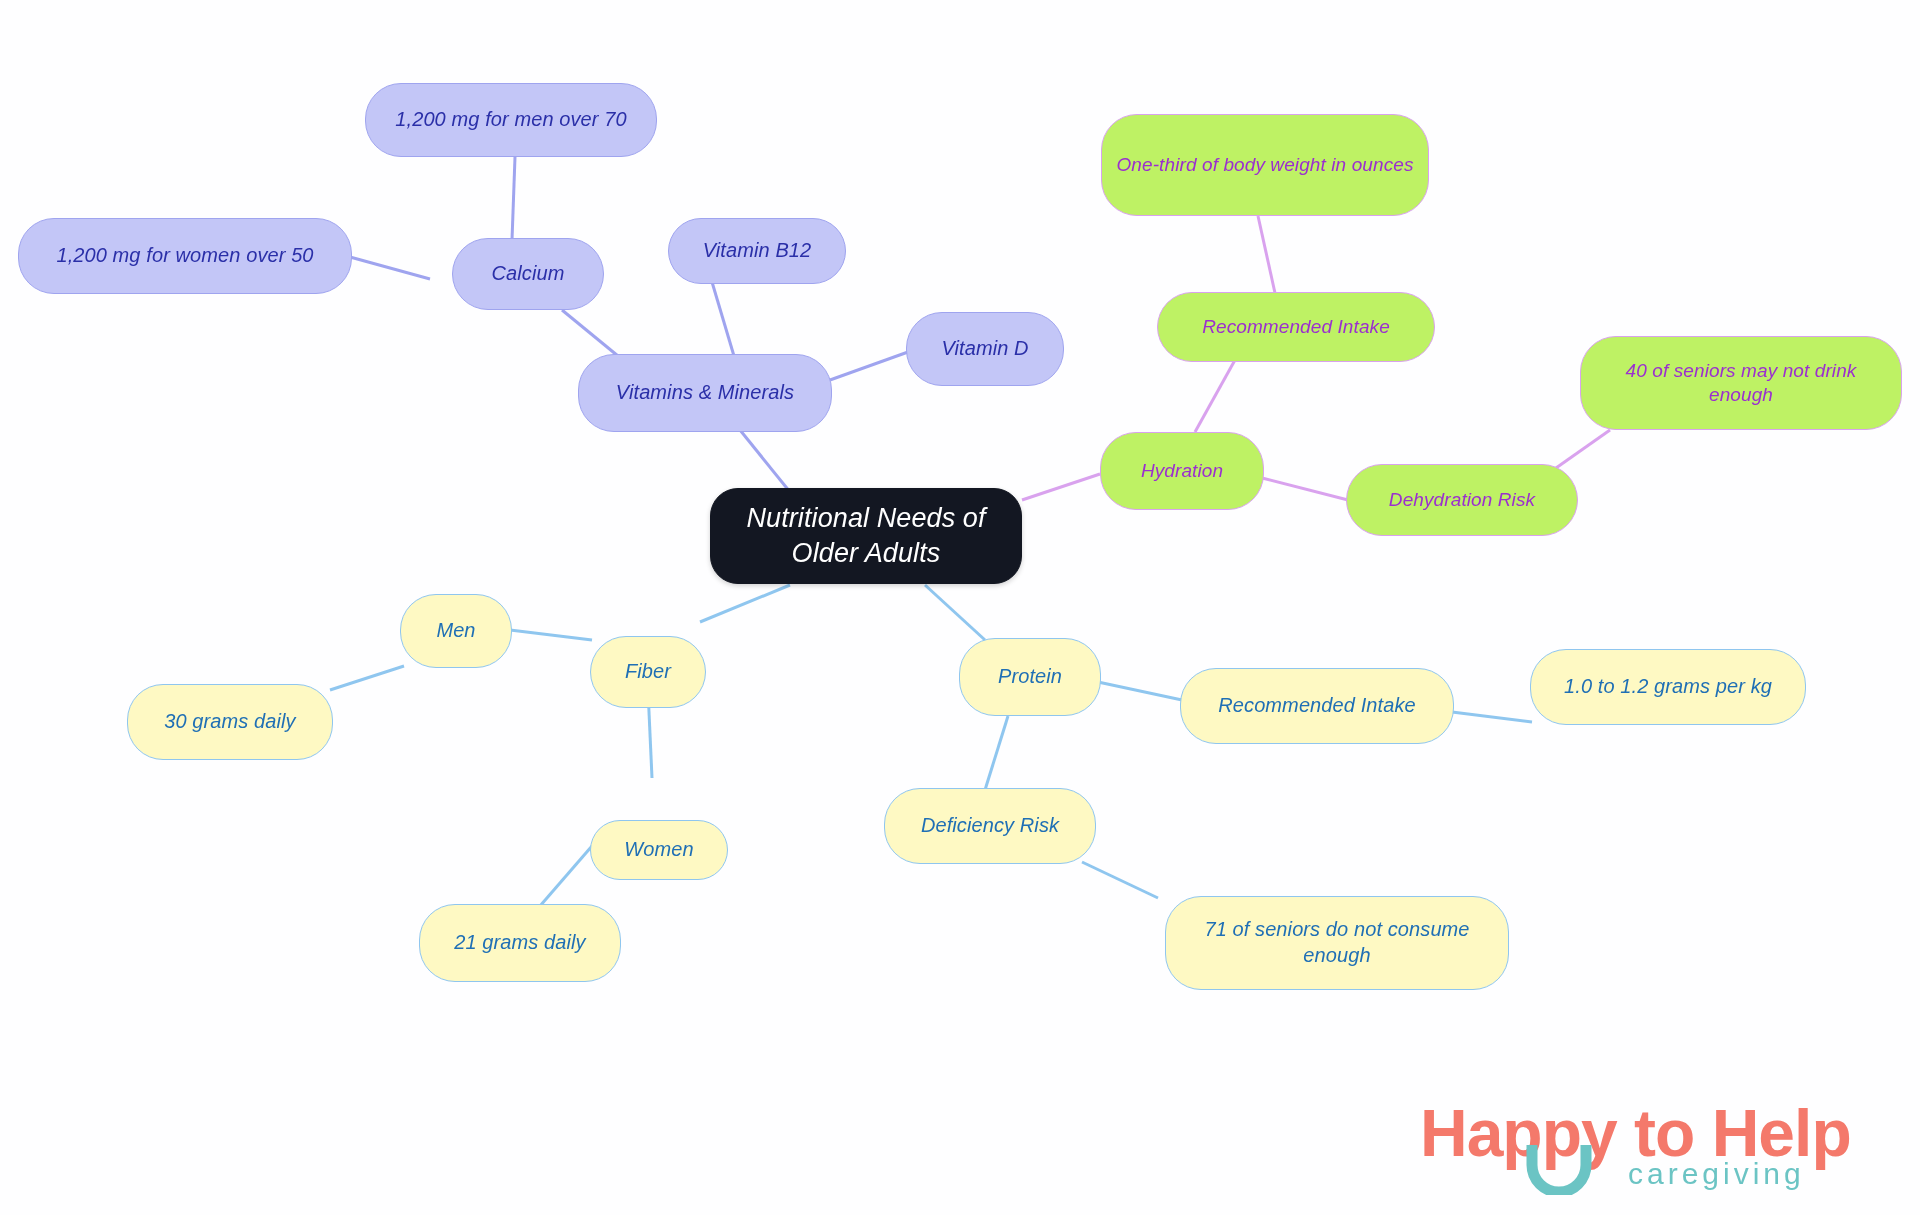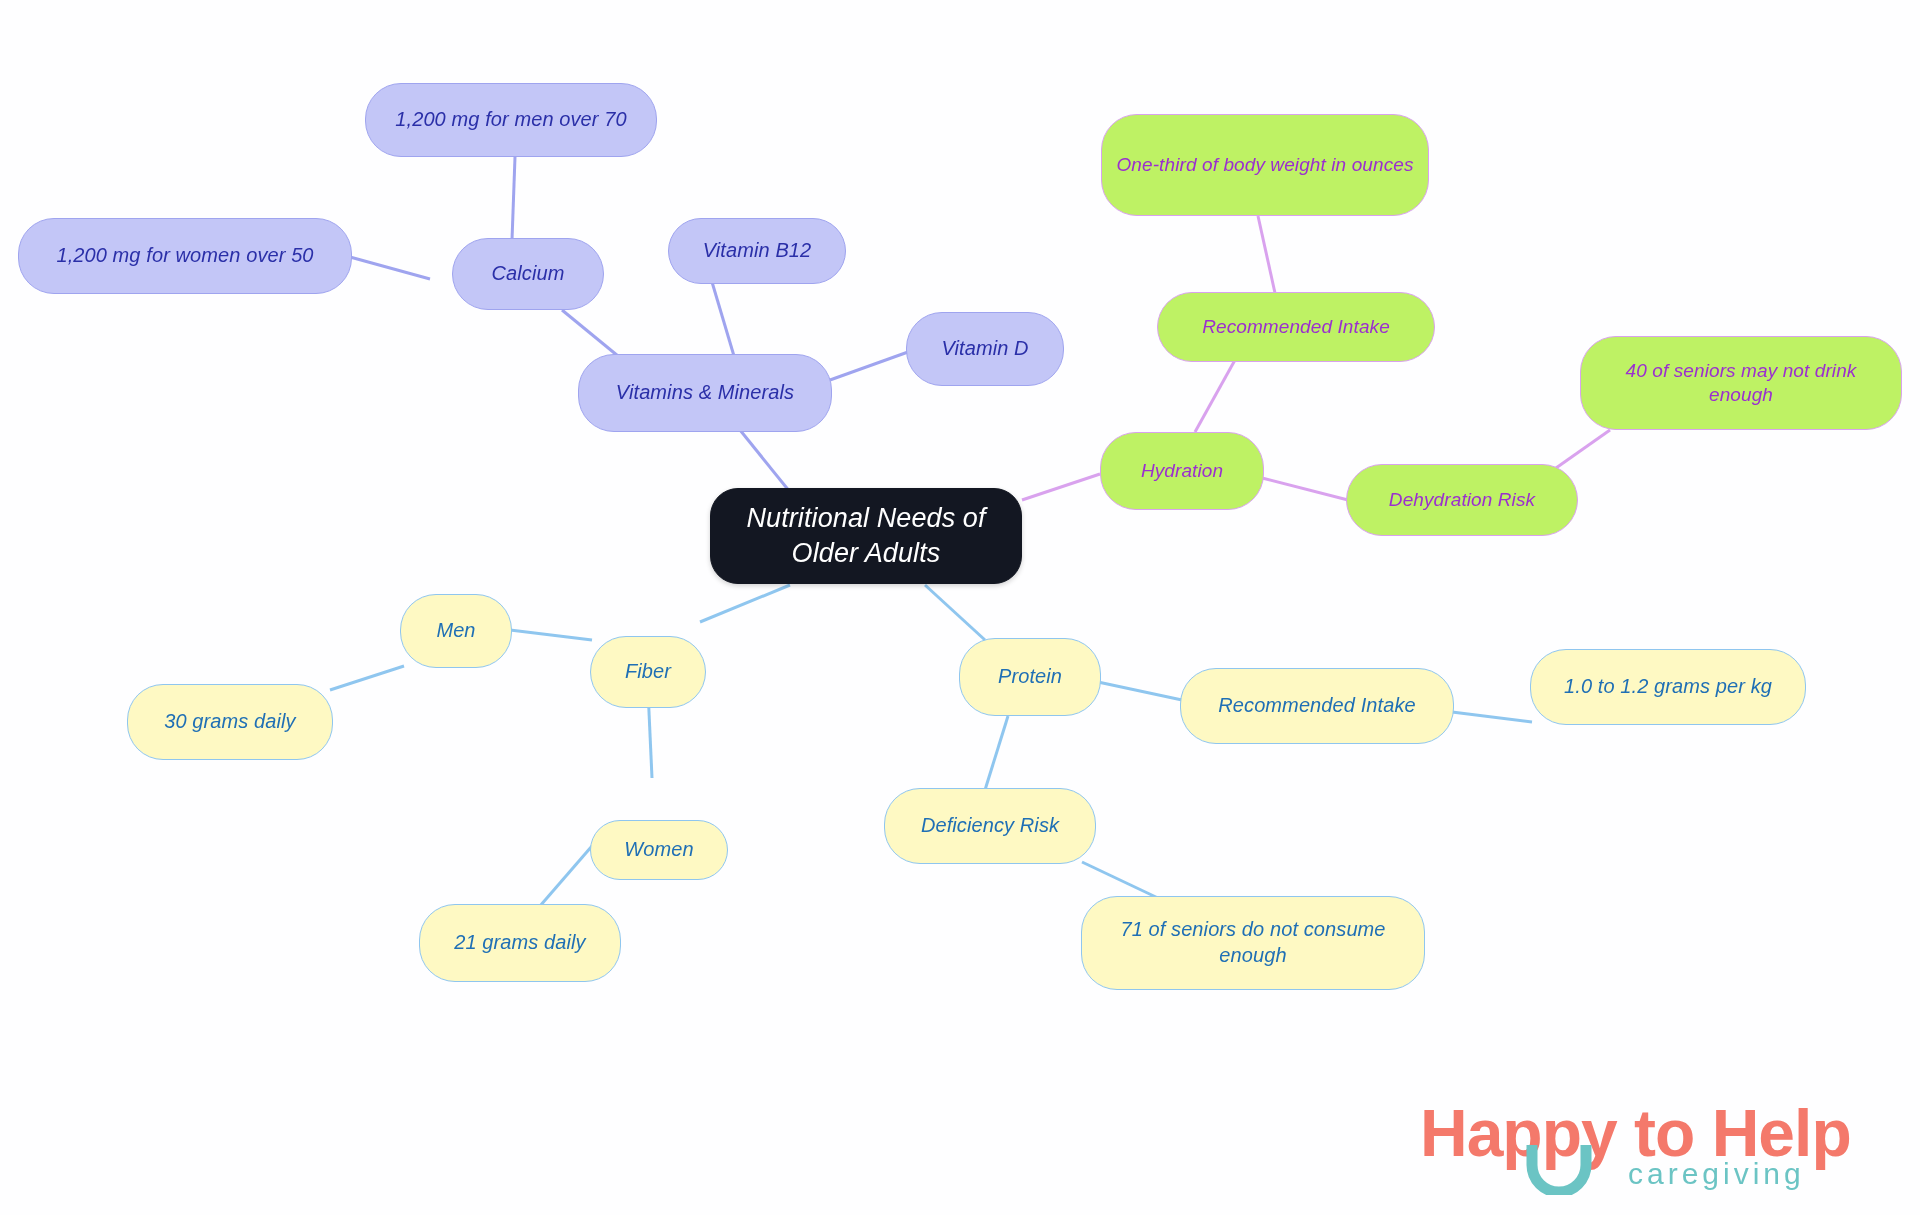--- a/index.html
+++ b/index.html
@@ -190,21 +190,21 @@
   <div class="node blue" style="left:419px; top:904px; width:202px; height:78px;">21 grams daily</div>
 
   <div class="node blue" style="left:959px; top:638px; width:142px; height:78px;">Protein</div>
 
   <div class="node blue" style="left:1180px; top:668px; width:274px; height:76px;">Recommended Intake</div>
 
   <div class="node blue" style="left:1530px; top:649px; width:276px; height:76px;">1.0 to 1.2 grams per kg</div>
 
   <div class="node blue" style="left:884px; top:788px; width:212px; height:76px;">Deficiency Risk</div>
 
-  <div class="node blue" style="left:1081px; top:896px; width:344px; height:94px;text-align:center;">71 of seniors do not consume enough</div>
+  <div class="node blue" style="left:1165px; top:896px; width:344px; height:94px;text-align:center;">71 of seniors do not consume enough</div>
 
   <div class="logo">
     <div class="logo-wordmark">Happy to Help</div>
     <svg class="logo-smile" viewBox="0 0 66 54" xmlns="http://www.w3.org/2000/svg">
       <path d="M 6 4 L 6 24 A 27 27 0 0 0 60 24 L 60 4" stroke="#6bc4c4" stroke-width="11" fill="none" stroke-linecap="butt"></path>
     </svg>
     <div class="logo-sub">caregiving</div>
   </div>
 
 </div>

